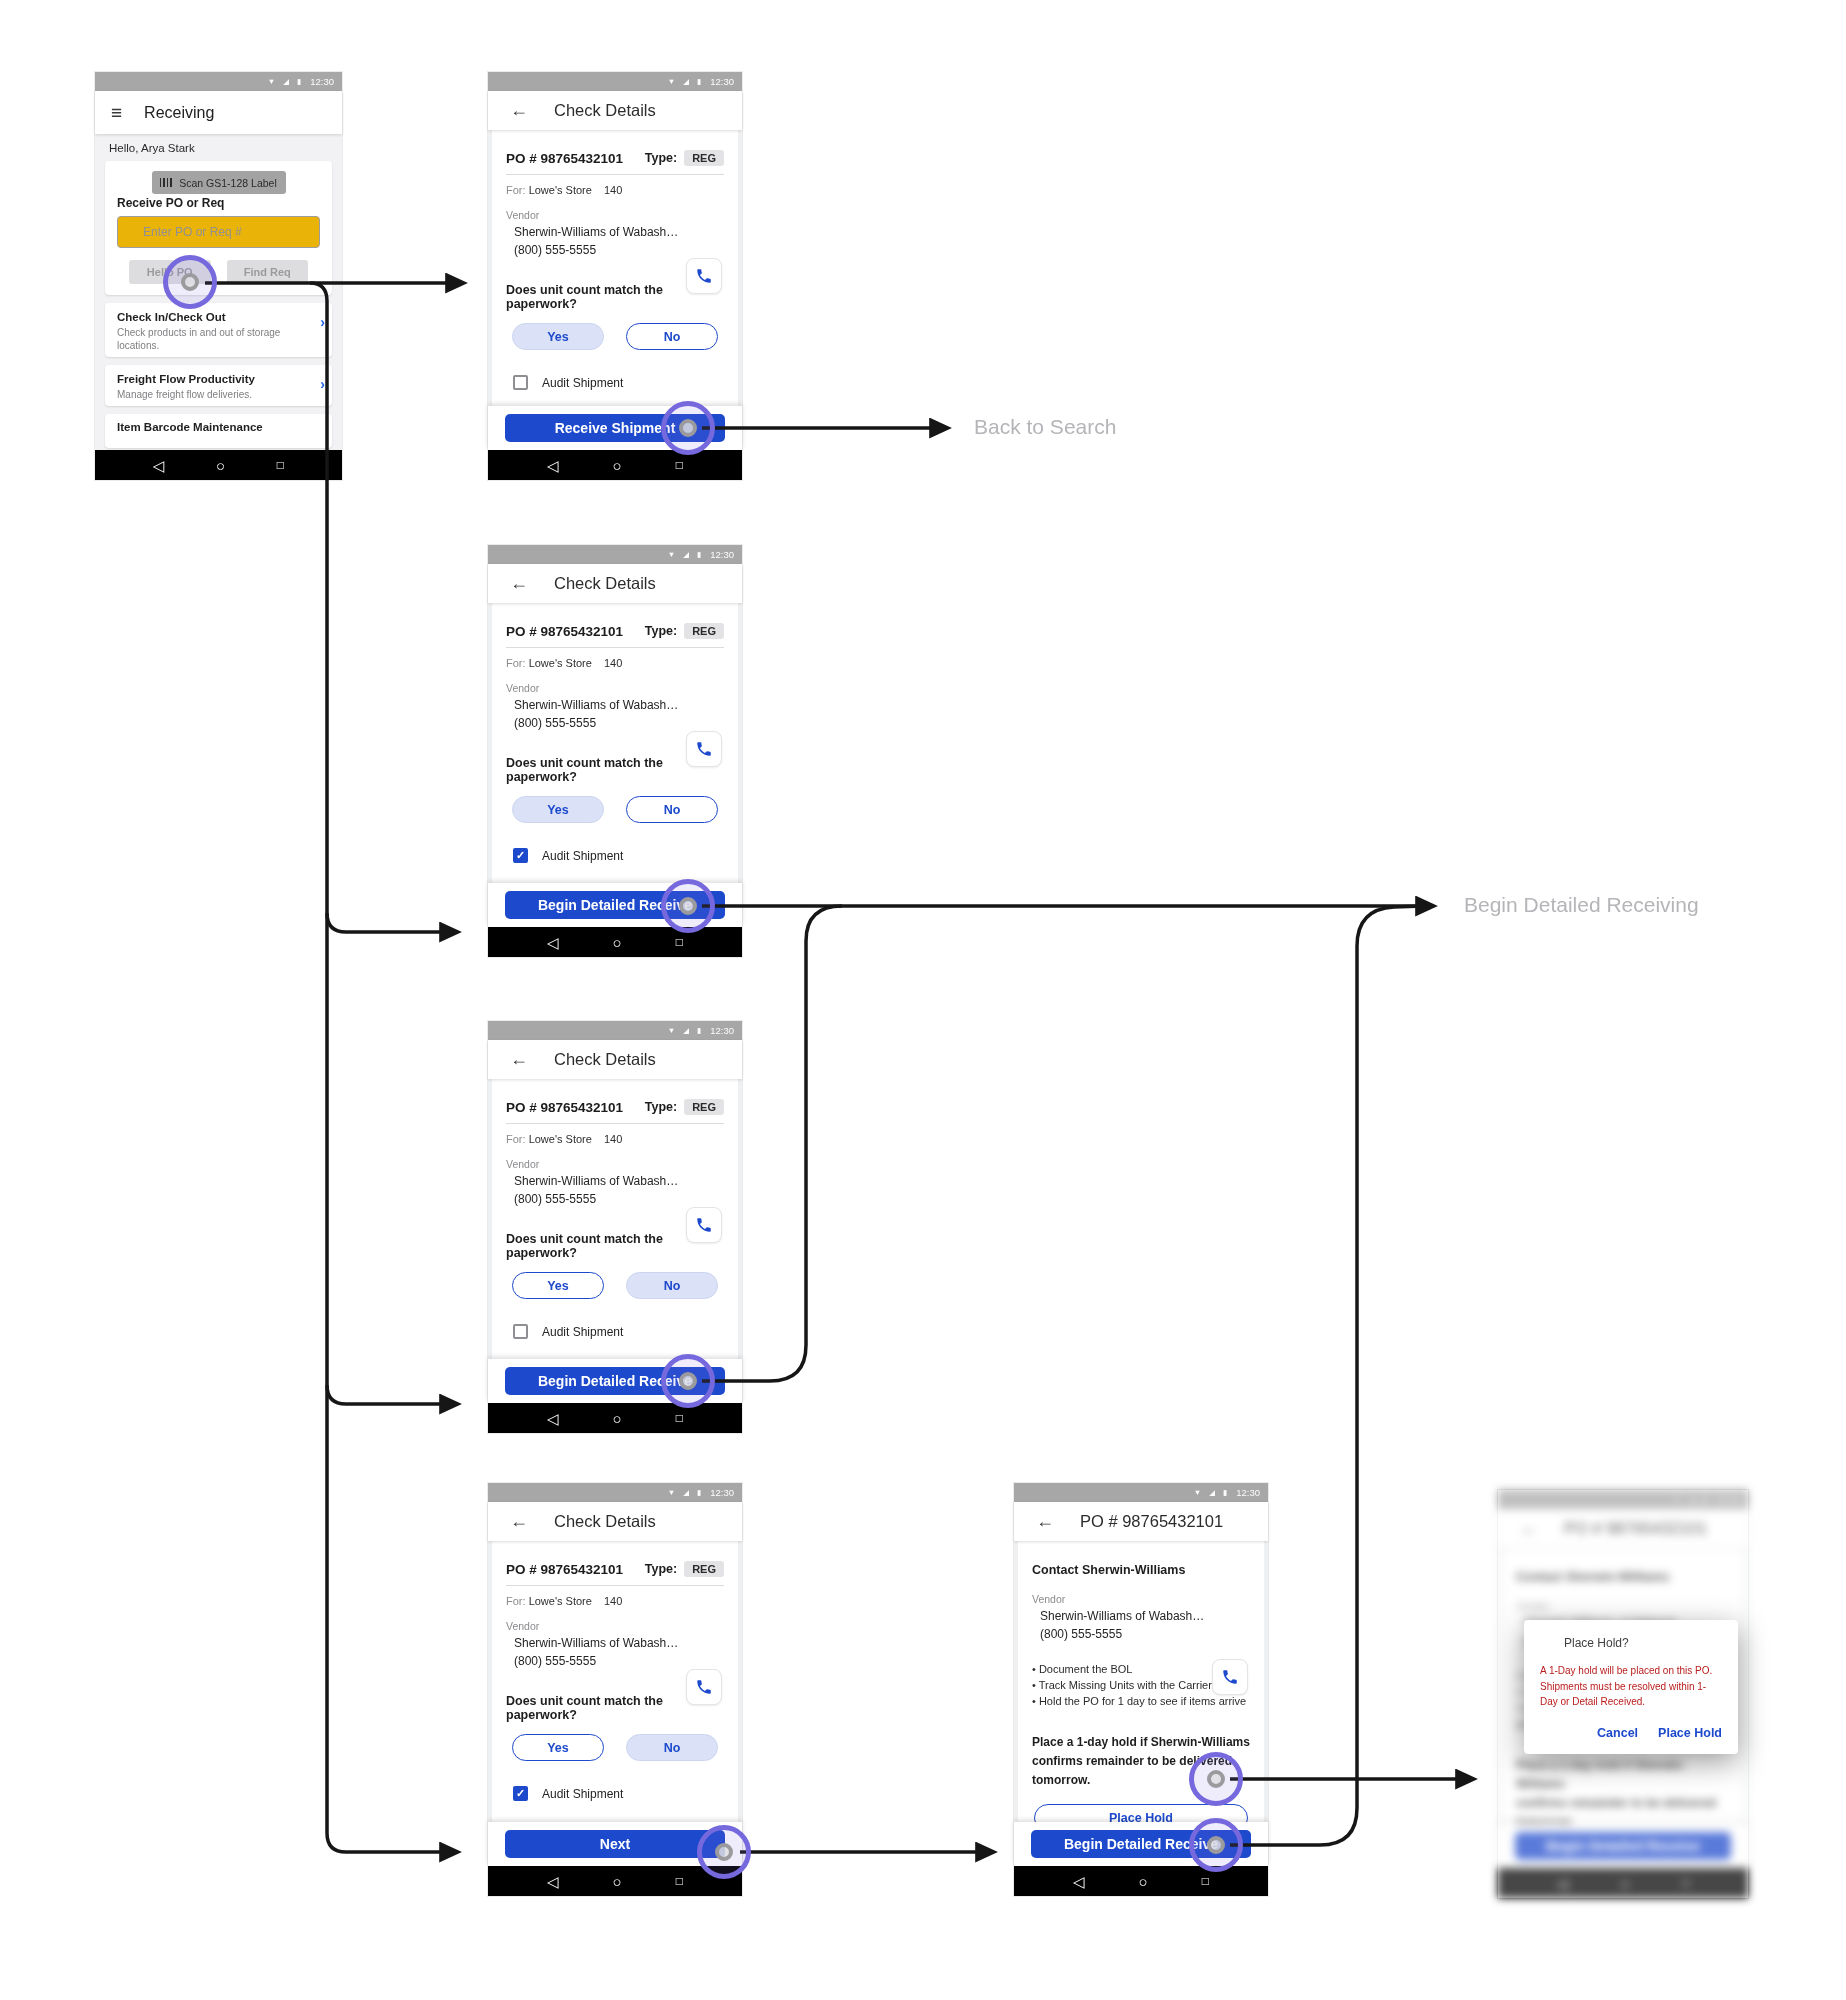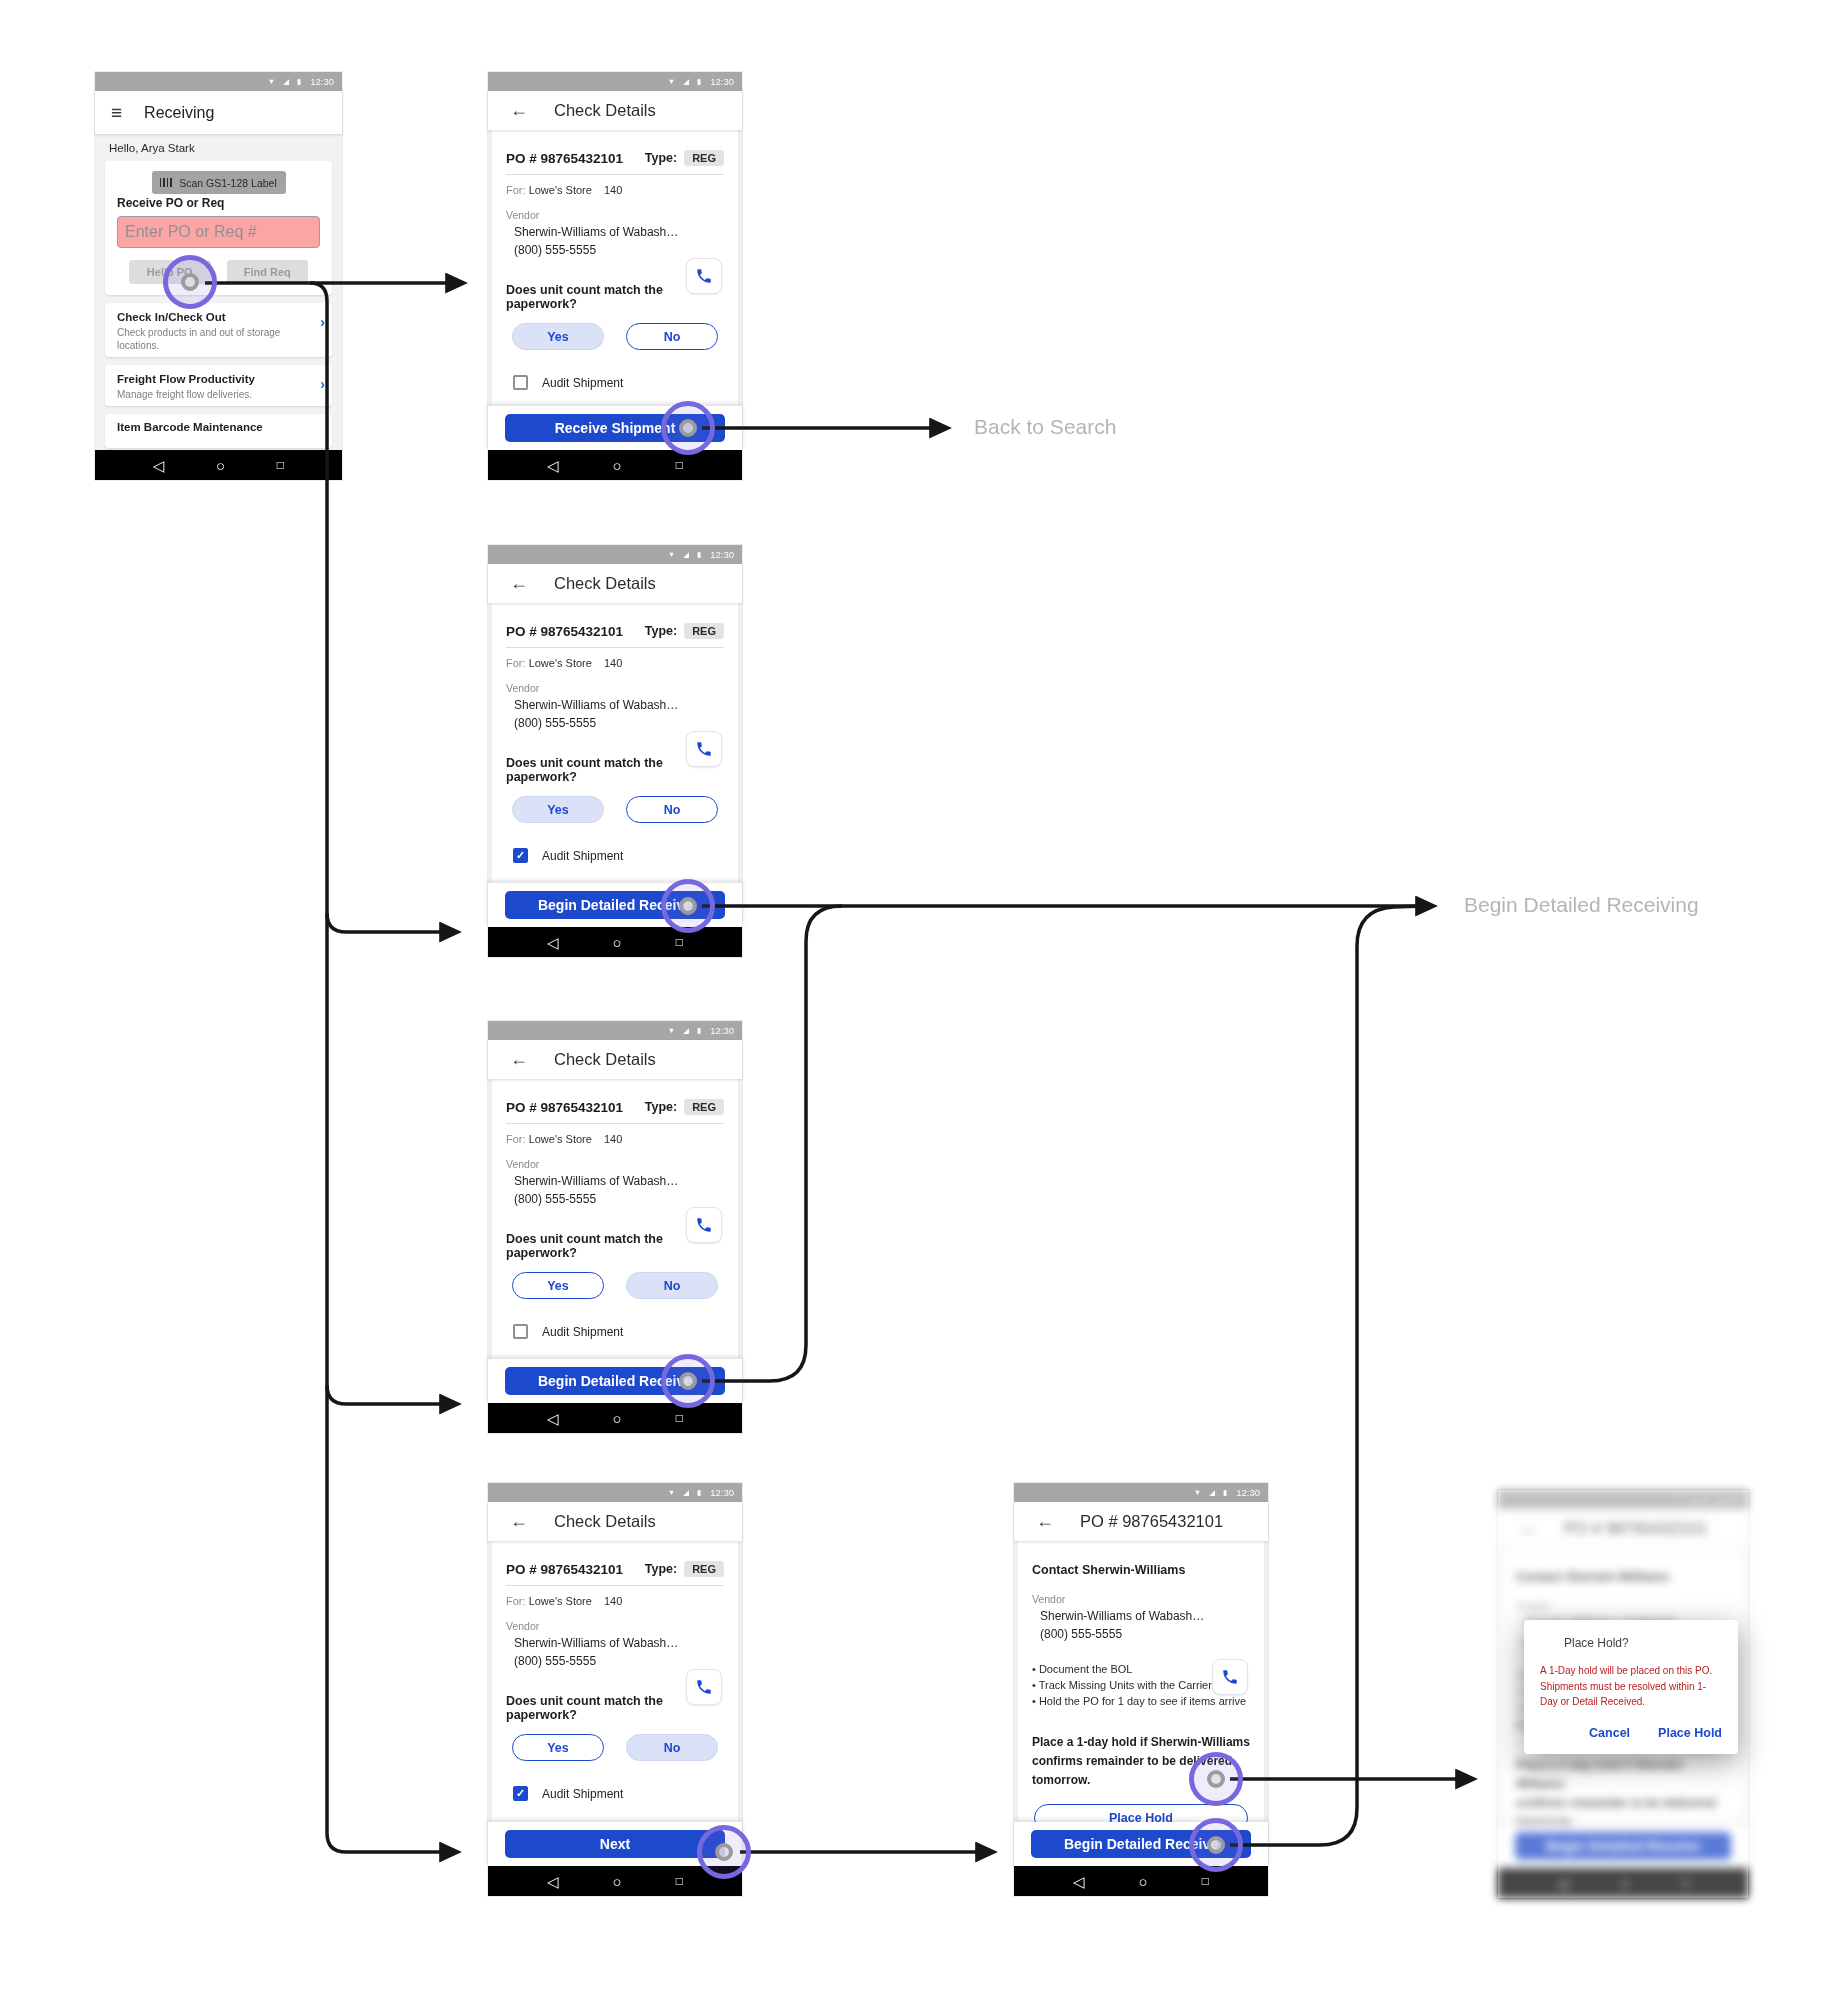--- a/index.html
+++ b/index.html
@@ -67,21 +67,21 @@
          position:relative;}
   .hcard.menu{margin-top:8px;padding:8px 12px 5px;cursor:pointer;}
   .card1{padding:10px 12px 9px;}
   .scan-btn{display:flex;align-items:center;gap:7px;justify-content:center;width:134px;height:23px;
             margin:0 auto;background:#a3a3a3;border:none;border-radius:3px;font-size:10.5px;
             color:#2b2b2d;font-family:inherit;cursor:pointer;}
   .barcode-ic{width:12px;height:9px;
               background:repeating-linear-gradient(90deg,#2b2b2d 0 1.5px,transparent 1.5px 3.5px);}
   .fieldlabel{margin-top:2px;font-weight:bold;font-size:12px;color:#1e1e20;}
   .po-input{margin-top:6px;width:100%;box-sizing:border-box;height:32px;border:1px solid #9d9da1;
-            border-radius:4px;padding:0 7px;font-size:16px;color:#333;background:#fca5a5;
+            border-radius:4px;padding:0 25px;font-size:12px;color:#333;background:#eab308;
             font-family:inherit;}
   .po-input::placeholder{color:#909094;}
   .findrow{display:flex;gap:16px;margin:12px 12px 2px;}
   .find-btn{flex:1;height:24px;background:#dddddf;color:#9b9b9f;border:none;border-radius:3px;
             font-weight:bold;font-size:11px;font-family:inherit;}
   .mc-title{font-weight:bold;font-size:11.5px;color:#1f1f21;}
   .mc-sub{margin-top:3px;font-size:10px;color:#7f7f83;line-height:1.3;width:86%;}
   .card-chev{position:absolute;right:7px;top:11px;color:#2563eb;font-size:14px;font-weight:bold;}
   .hcard.clip{height:22px;overflow:hidden;padding-top:7px;}
 
@@ -100,21 +100,21 @@
               font-family:inherit;cursor:pointer;box-sizing:border-box;}
   .or{margin-top:12px;text-align:center;font-size:12px;color:#2b2b2d;}
 
   
   .blurwrap{position:absolute;inset:0;filter:blur(4px);}
   .wash{position:absolute;inset:0;background:rgba(255,255,255,.28);z-index:2;}
   .dialog{position:absolute;left:26px;top:130px;width:214px;background:#fff;border-radius:4px;
           box-shadow:0 8px 30px rgba(0,0,0,.4);padding:16px 16px 14px;z-index:3;box-sizing:border-box;}
   .dialog-title{font-size:12px;color:#3f3f41;margin-left:24px;}
   .dialog-body{margin-top:13px;font-size:10px;color:#b91c1c;line-height:1.55;}
-  .dialog-actions{margin-top:16px;display:flex;justify-content:flex-end;gap:28px;
+  .dialog-actions{margin-top:16px;display:flex;justify-content:flex-end;gap:20px;
                   font-weight:bold;color:#1d49cc;font-size:12.5px;}
   .dialog-actions span{cursor:pointer;}
 
   
   .arrows{position:absolute;left:0;top:0;z-index:5;pointer-events:none;}
   .tap{position:absolute;width:54px;height:54px;border:5px solid #7668dd;border-radius:50%;
        background:rgba(130,118,230,.13);box-sizing:border-box;z-index:6;}
   .tap::after{content:"";position:absolute;left:50%;top:50%;width:18px;height:18px;margin:-9px 0 0 -9px;
        border:4px solid #9b9b9e;border-radius:50%;background:rgba(222,222,226,.85);box-sizing:border-box;}
   .flow-label{position:absolute;font-size:21px;color:#b5b5b9;z-index:2;white-space:nowrap;}

